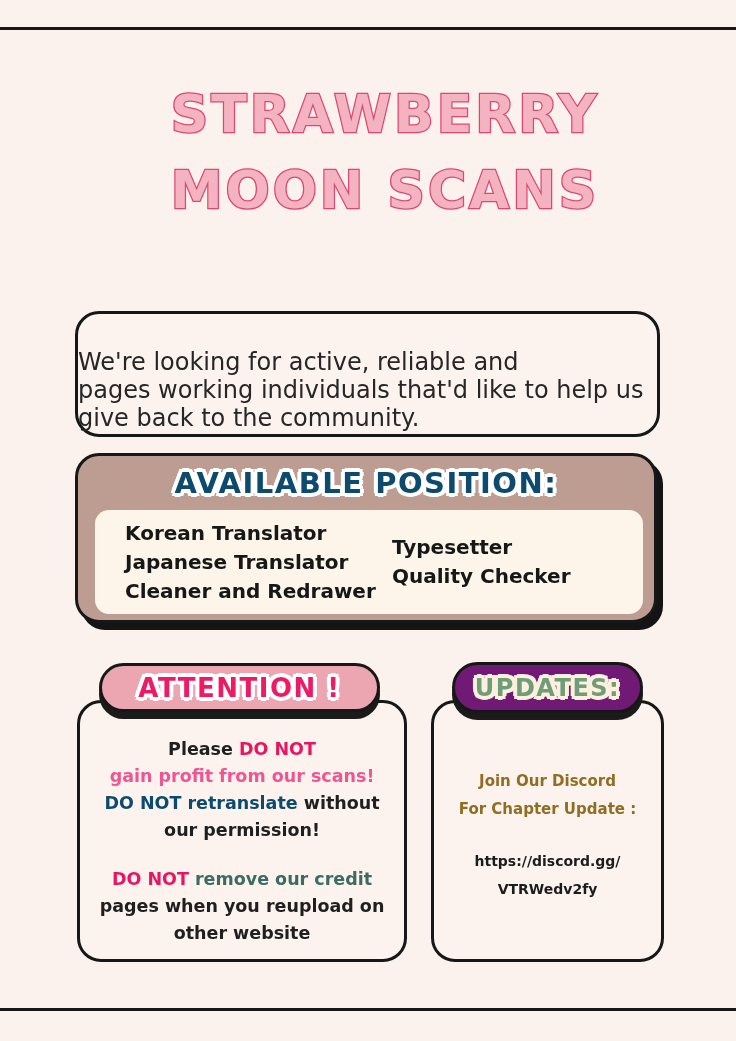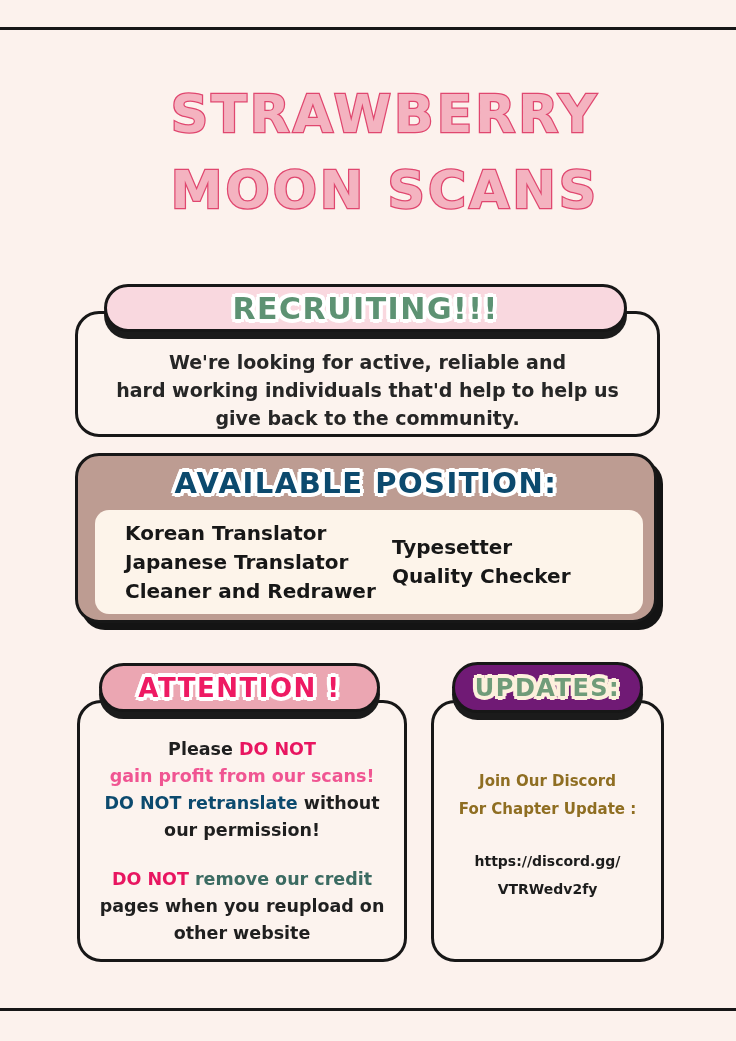--- a/index.html
+++ b/index.html
@@ -39,22 +39,22 @@
       -3px 0 0 var(--oc), 3px 0 0 var(--oc),
       -3px 3px 0 var(--oc), 0 3px 0 var(--oc), 3px 3px 0 var(--oc),
       -4px 0 0 var(--oc), 4px 0 0 var(--oc), 0 4px 0 var(--oc), 0 -4px 0 var(--oc);
   }
 
   
   .recruiting-card { left:75px; top:311px; width:585px; height:126px; z-index:1; }
   .recruiting-pill { left:104px; top:284px; width:523px; height:48px; background:#f9d8df; }
   .recruiting-pill .bubble { font-size:30px; color:#5d9273; }
   .recruiting-text {
-    position:absolute; left:0; top:34px; width:100%; text-align:center;
-    font-size:19px; font-weight:bold; color:#262626; line-height:28px;
+    position:absolute; left:0; top:34px; width:100%; text-align:left;
+    font-size:24px; font-weight:normal; color:#262626; line-height:28px;
   }
 
   
   .available-card {
     left:75px; top:453px; width:582px; height:170px; background:#bd9c92;
     box-shadow:6px 7px 0 #141414; z-index:1;
   }
   .available-header {
     position:absolute; left:0; top:10px; width:100%; text-align:center;
     font-size:29px; color:#0c4a6e;
@@ -98,27 +98,24 @@
 
 <div class="page">
 
   <div class="rule rule-top"></div>
 
   <div class="title">
     <div>STRAWBERRY</div>
     <div>MOON SCANS</div>
   </div>
 
-  <div class="pill recruiting-pill">
-    <span class="bubble">RECRUITING!!!</span>
-  </div>
   <div class="card recruiting-card">
     <div class="recruiting-text">
       <div>We're looking for active, reliable and</div>
-      <div>hard working individuals that'd help to help us</div>
+      <div>pages working individuals that'd like to help us</div>
       <div>give back to the community.</div>
     </div>
   </div>
 
   <div class="card available-card">
     <div class="bubble available-header">AVAILABLE POSITION:</div>
     <div class="available-panel">
       <div class="pos-col pos-left">
         <div>Korean Translator</div>
         <div>Japanese Translator</div>

